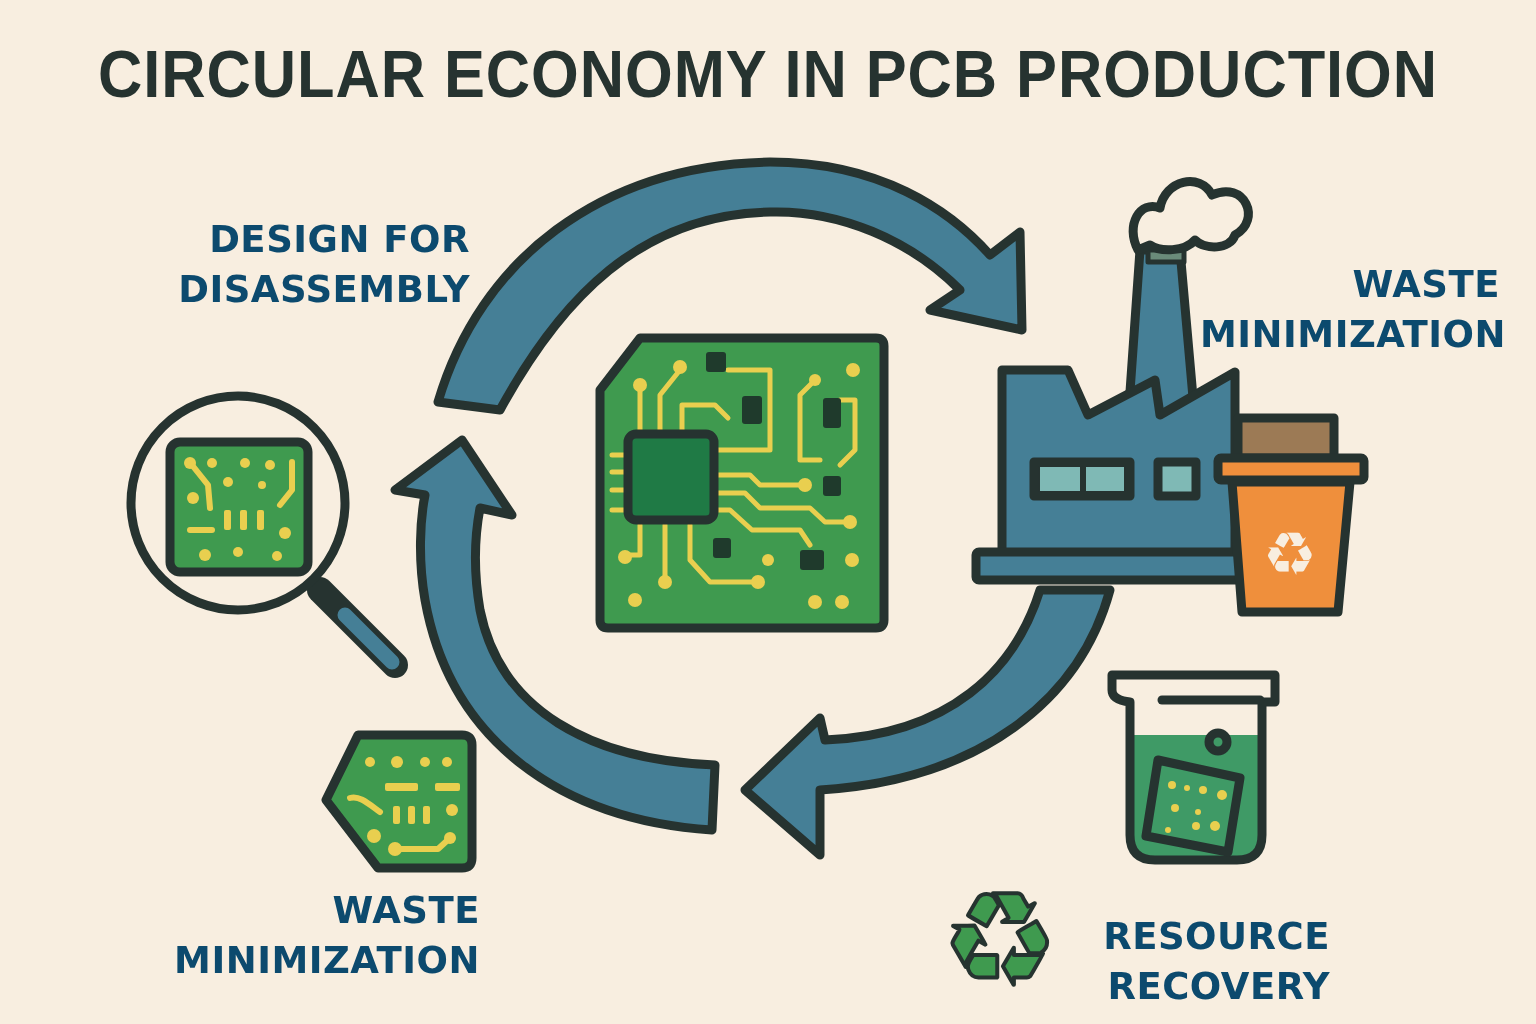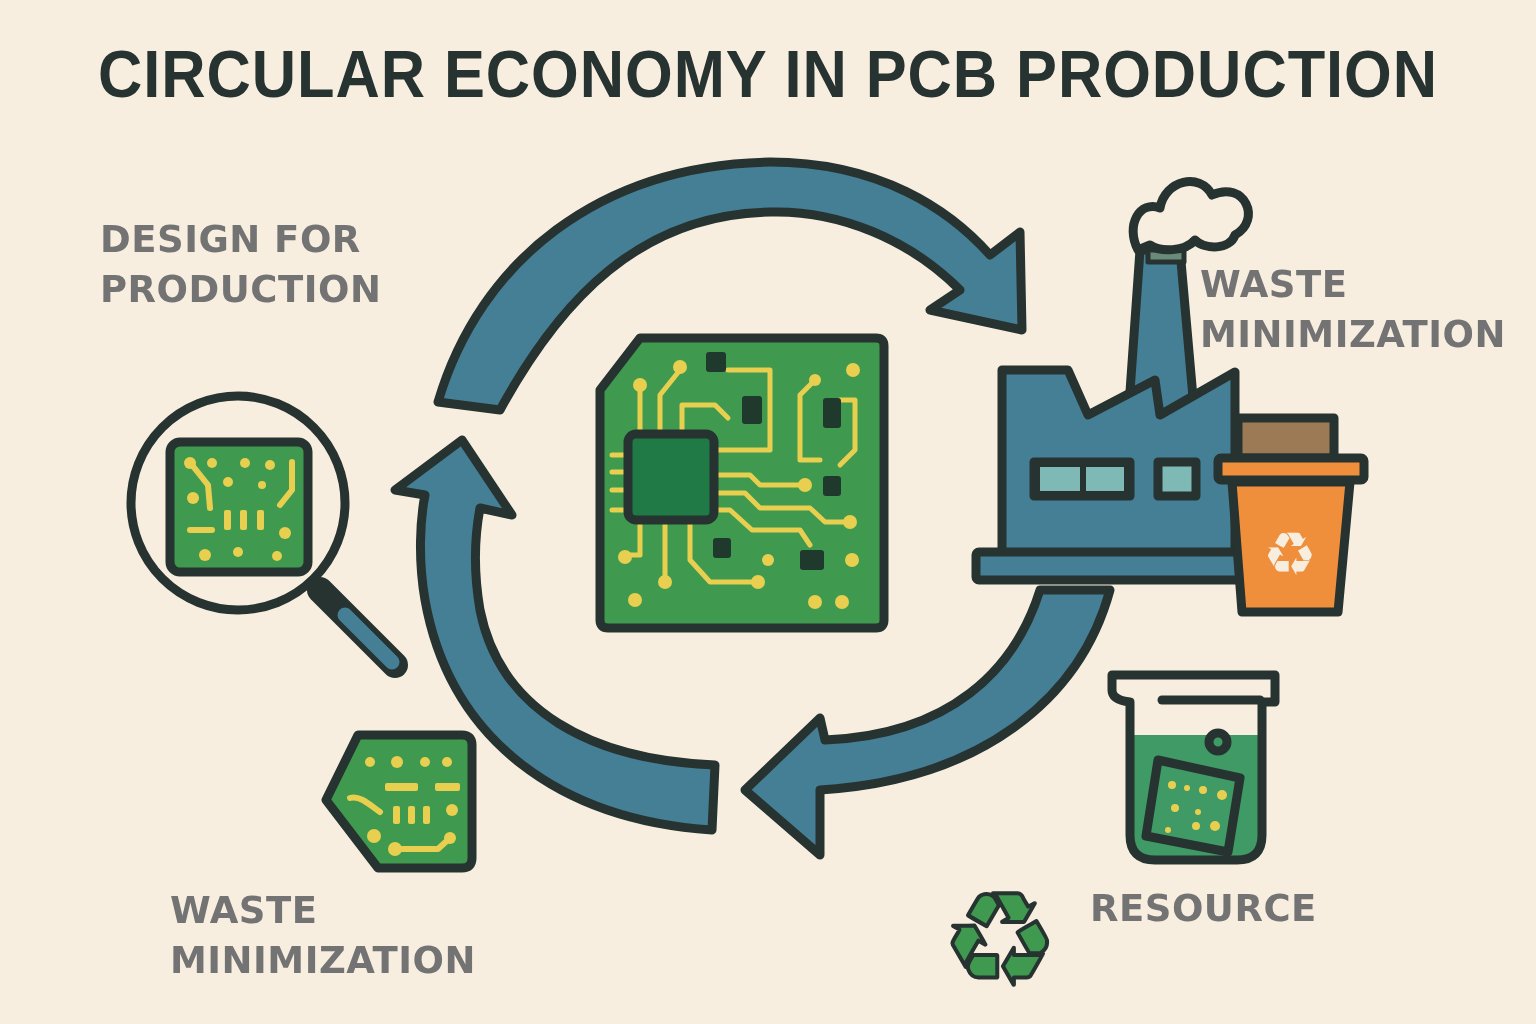--- a/index.html
+++ b/index.html
@@ -9,49 +9,50 @@
     font-family:"DejaVu Sans", "Liberation Sans", sans-serif;
     position:relative;
   }
   .title {
     position:absolute; left:0; top:36px; width:1536px; text-align:center;
     font-family:"Liberation Sans", sans-serif; font-weight:700;
     font-size:66px; letter-spacing:1px; color:#263330;
     transform:scaleX(0.93); transform-origin:center;
   }
   .label {
-    position:absolute; text-align:left; font-weight:700; color:#737373;
+    position:absolute; text-align:right; font-weight:700; color:#0c4a6e;
     font-family:"DejaVu Sans", sans-serif; font-size:37px; line-height:50px;
     letter-spacing:0.5px;
   }
   .label span { display:block; }
   svg.art { position:absolute; left:0; top:0; }
 </style>
 </head>
 <body>
 
 <div class="title">CIRCULAR ECONOMY IN PCB PRODUCTION</div>
 
 <div class="label" style="left:100px; top:215px; width:370px;">
   <span>DESIGN FOR</span>
-  <span>PRODUCTION</span>
+  <span>DISASSEMBLY</span>
 </div>
 
 <div class="label" style="left:1200px; top:260px; width:300px;">
   <span>WASTE</span>
   <span>MINIMIZATION</span>
 </div>
 
 <div class="label" style="left:170px; top:886px; width:310px;">
   <span>WASTE</span>
   <span>MINIMIZATION</span>
 </div>
 
-<div class="label" style="left:1090px; top:884px; width:240px;">
+<div class="label" style="left:1090px; top:912px; width:240px;">
   <span>RESOURCE</span>
+  <span>RECOVERY</span>
 </div>
 
 <svg class="art" width="1536" height="1024" viewBox="0 0 1536 1024">
   <g stroke="#263330" stroke-width="9" stroke-linejoin="round" stroke-linecap="round">
 
     <g>
 
       <path d="M438,402 C480,260 600,165 770,162 C880,162 950,210 990,255 L1020,232 L1022,330 L930,310 L960,290 C910,240 840,210 770,212 C640,214 560,300 500,410 Z" fill="#457f96"></path>
 
       <path d="M715,765 L712,830 C560,820 450,740 425,600 C418,560 420,520 425,495 L395,490 L462,440 L512,515 L480,508 C474,540 474,575 480,610 C500,710 590,760 715,765 Z" fill="#457f96"></path>

